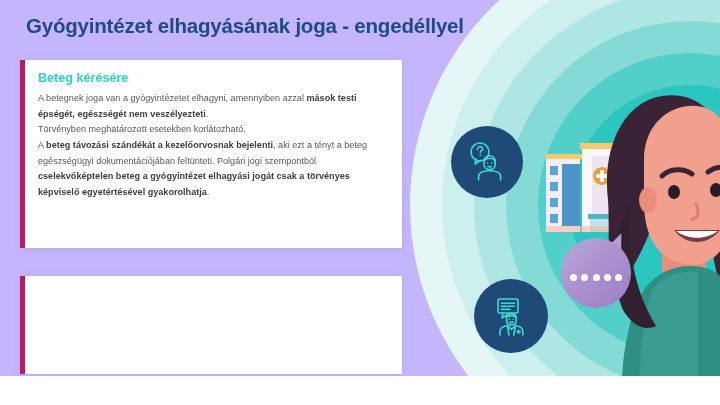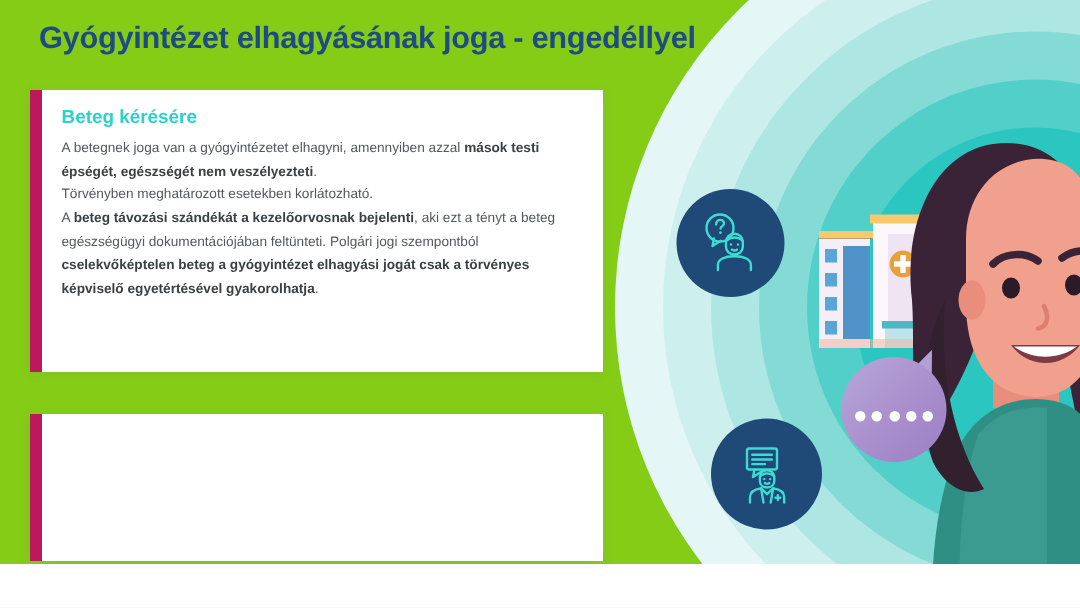--- a/index.html
+++ b/index.html
@@ -10,21 +10,21 @@
   body {
     width: 720px;
     height: 405px;
     overflow: hidden;
     font-family: "Liberation Sans", sans-serif;
   }
   #slide {
     position: relative;
     width: 720px;
     height: 376px;
-    background: #84cc16;
+    background: #c4b5fd;
     overflow: hidden;
     text-decoration: underline;
   }
 
   
   #illustration {
     position: absolute;
     left: 0; top: 0;
     width: 720px;
     height: 405px;
@@ -126,21 +126,21 @@
     font-weight: bold;
     color: #1f4a84;
     letter-spacing: -0.2px;
     white-space: nowrap;
   }
 
   
   .card {
     position: absolute;
     background: #ffffff;
-    border-left: 8px solid #be185d;
+    border-left: 5px solid #be185d;
     box-shadow: 0 1px 6px rgba(120,140,160,0.22);
     box-sizing: border-box;
   }
   #card-1 {
     left: 20px;
     top: 60px;
     width: 382px;
     height: 188px;
     padding: 11px 14px 10px 13px;
   }

